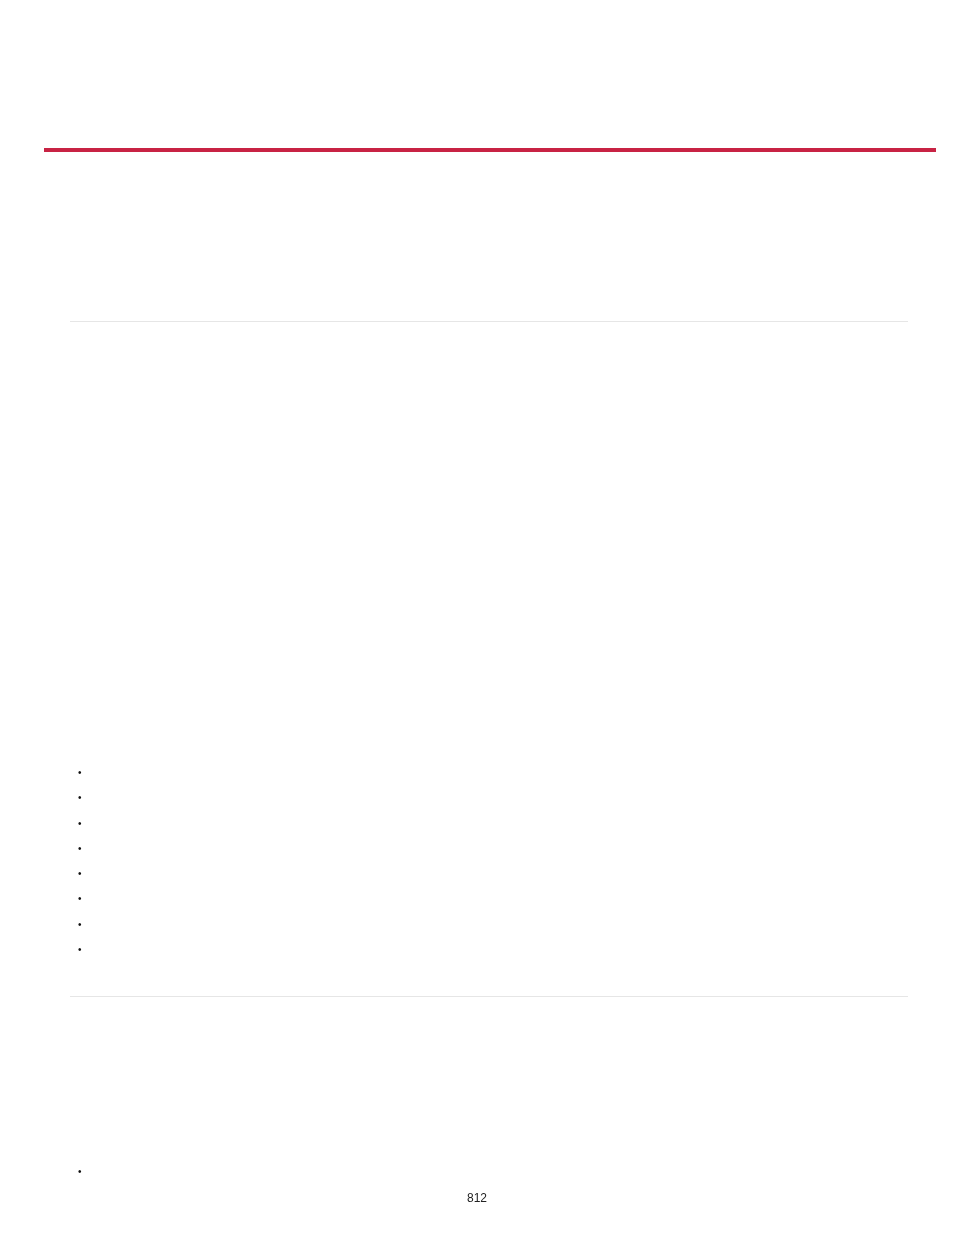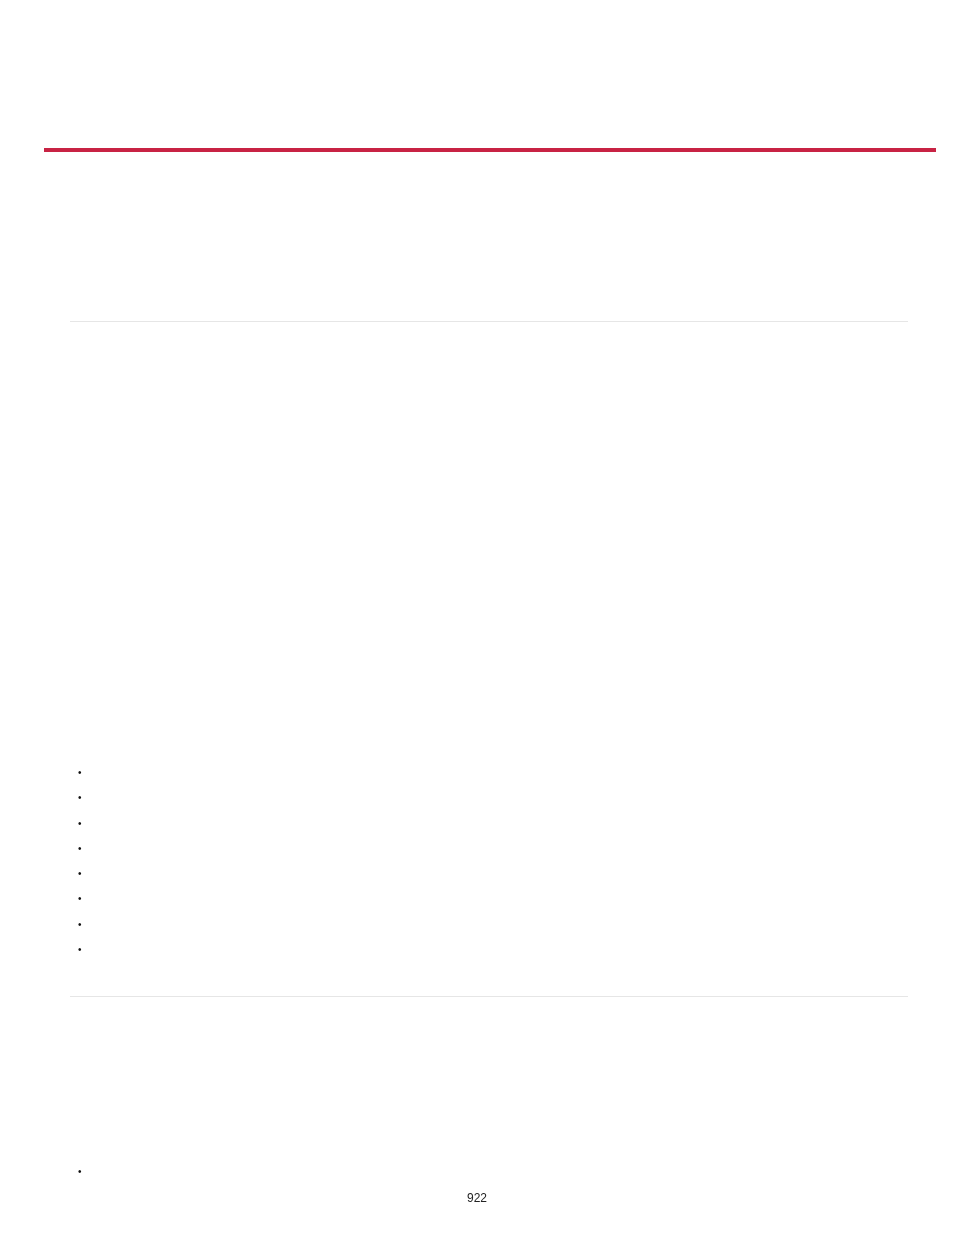--- a/index.html
+++ b/index.html
@@ -94,13 +94,13 @@
   <li></li>
   <li></li>
 </ul>
 
 <div class="section-rule-2"></div>
 
 <ul class="bullets-2">
   <li></li>
 </ul>
 
-<div class="page-number">922</div>
+<div class="page-number">812</div>
 
 </body></html>

